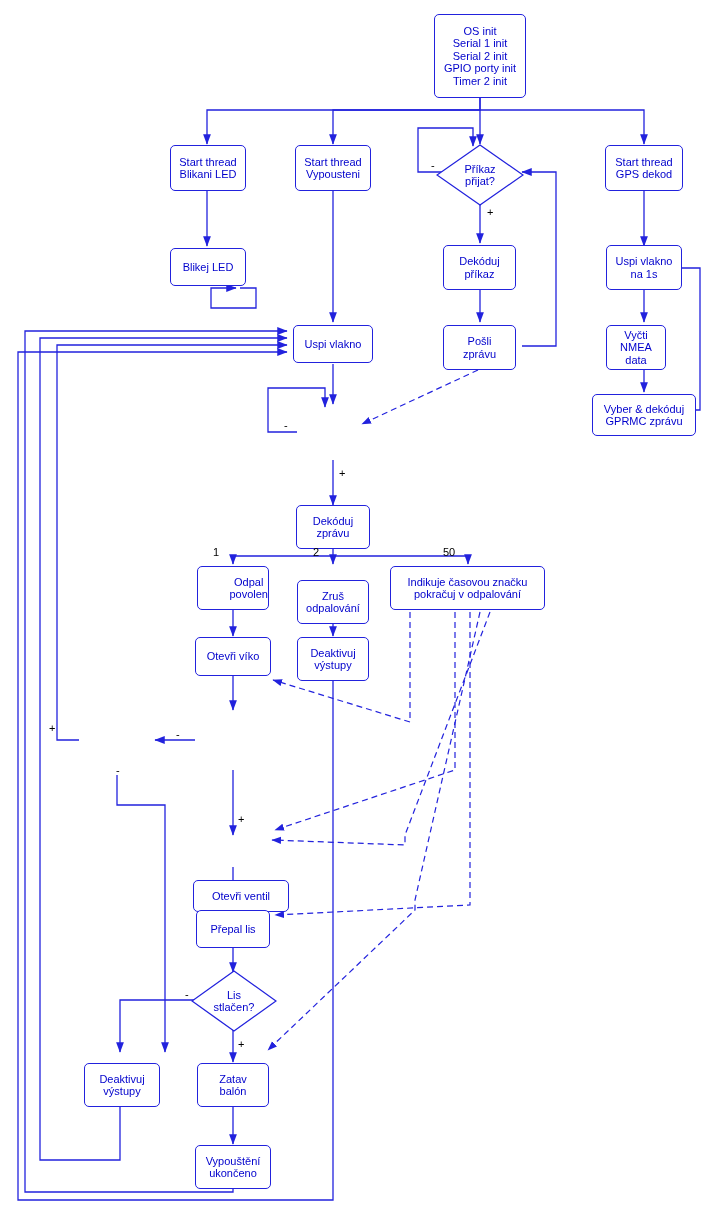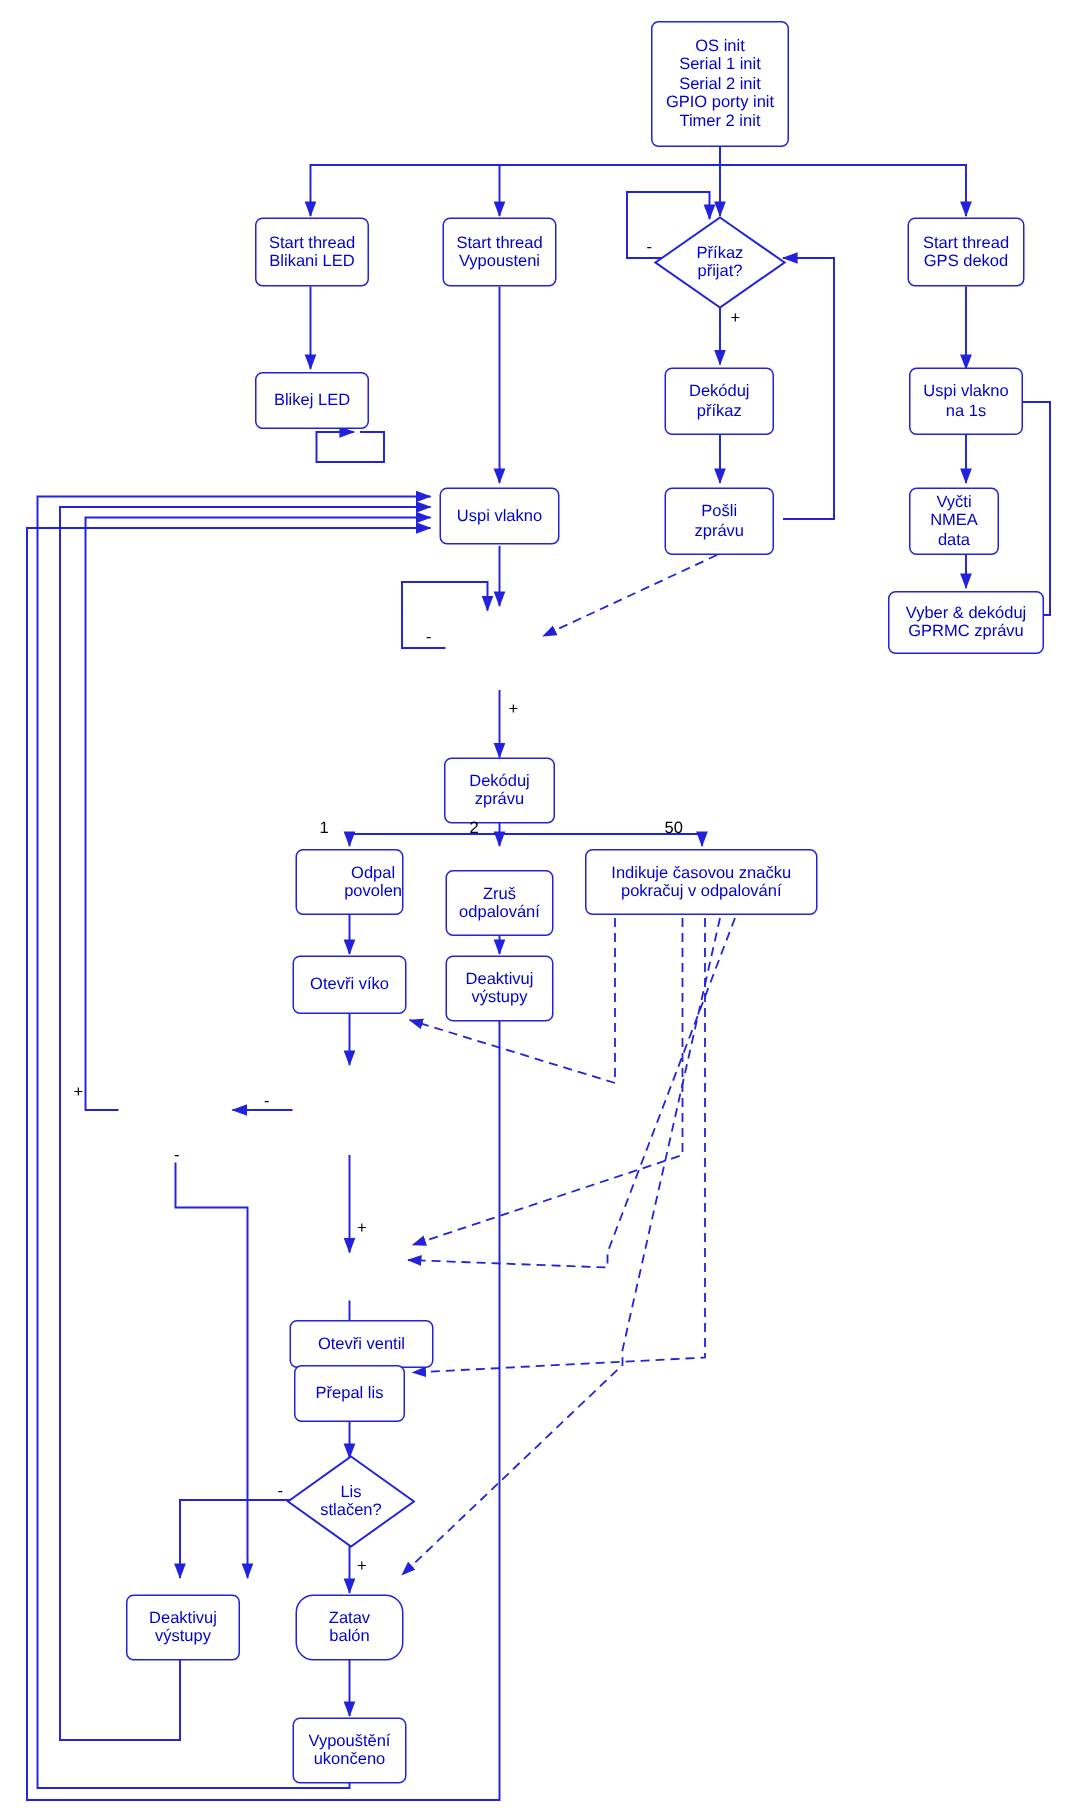--- a/index.html
+++ b/index.html
@@ -217,21 +217,21 @@
     <svg class="diamond-shape" viewBox="0 0 86 62">
         <polygon points="43,1 85,31 43,61 1,31" fill="#ffffff" stroke="#2222dd" stroke-width="1.3"></polygon>
       </svg>
     <div class="diamond-label">Lis
 stlačen?</div>
   </div>
 
   <div class="node box" style="left:84px; top:1063px; width:76px; height:44px;"><span>Deaktivuj
 výstupy</span></div>
 
-  <div class="node box" style="left:197px; top:1063px; width:72px; height:44px;border-radius:12px;"><span>Zatav
+  <div class="node box" style="left:197px; top:1063px; width:72px; height:44px;"><span>Zatav
 balón</span></div>
 
   <div class="node box" style="left:195px; top:1145px; width:76px; height:44px;"><span>Vypouštění
 ukončeno</span></div>
 
   <div class="edge-label" style="left:431px; top:160px;">-</div>
   <div class="edge-label" style="left:487px; top:207px;">+</div>
   <div class="edge-label" style="left:284px; top:420px;">-</div>
   <div class="edge-label" style="left:339px; top:468px;">+</div>
   <div class="edge-label" style="left:213px; top:547px;">1</div>

